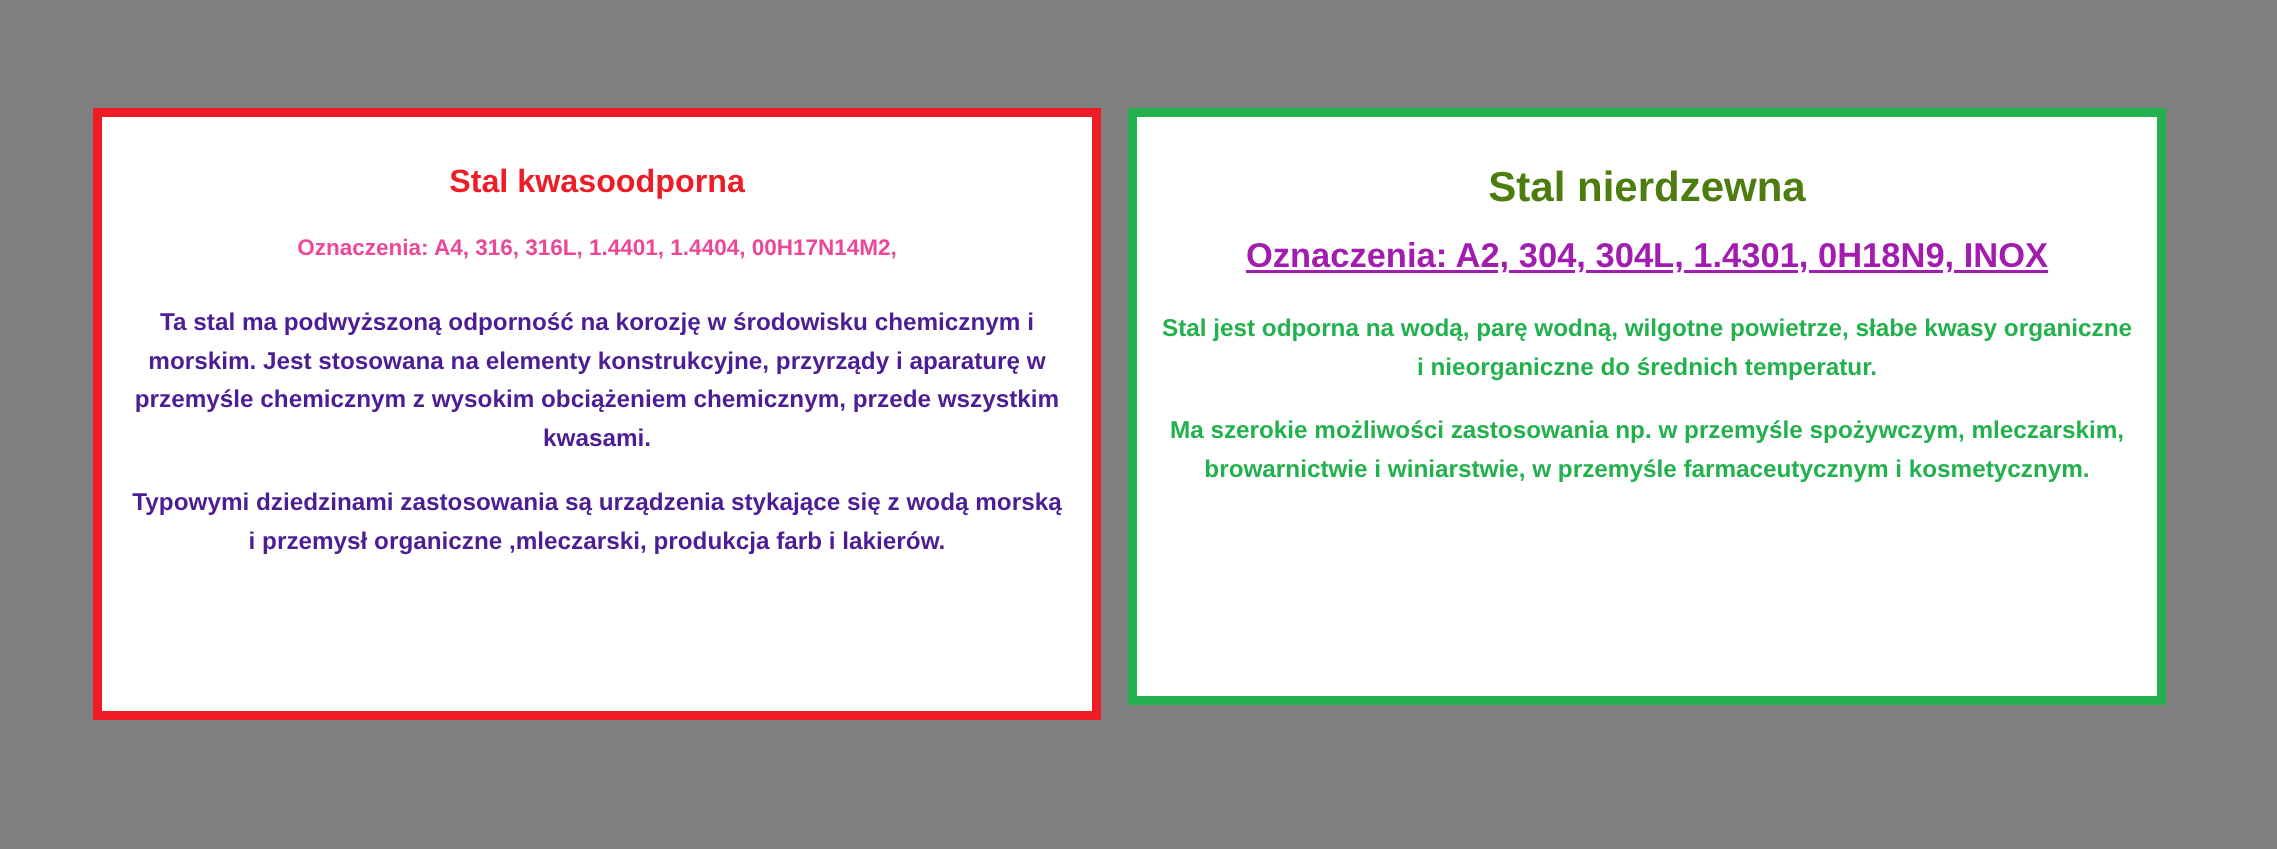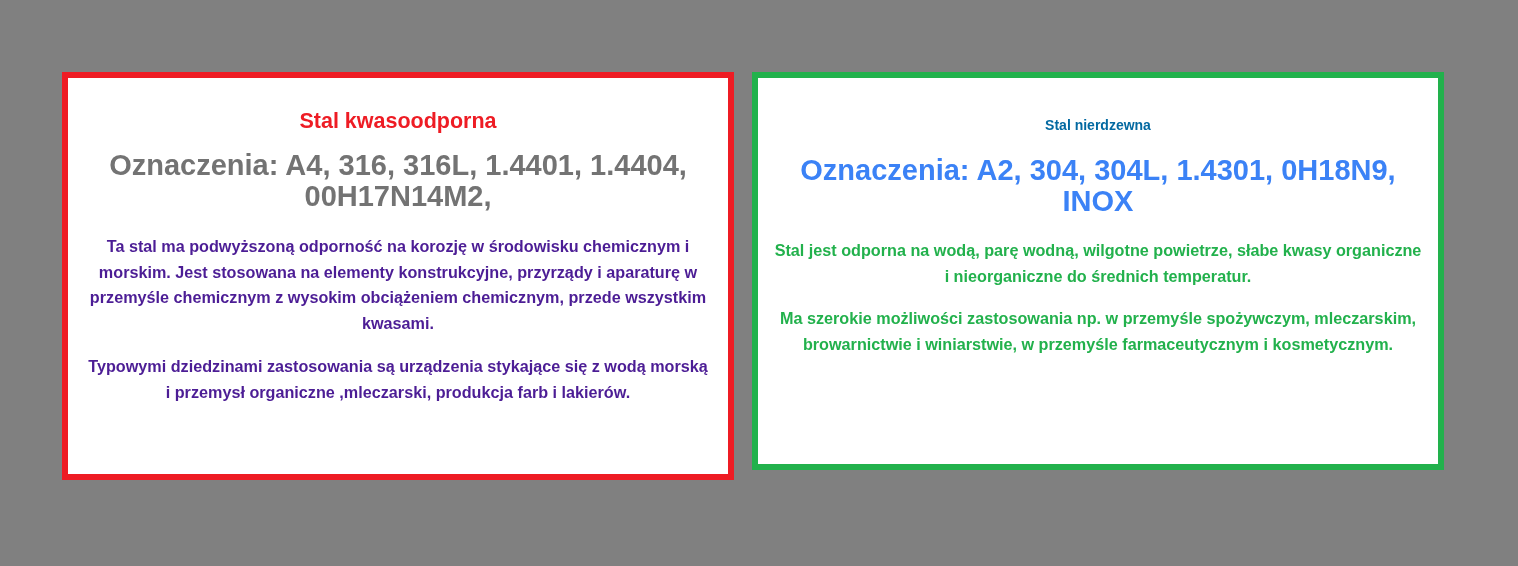--- a/index.html
+++ b/index.html
@@ -44,40 +44,41 @@
     font-weight: bold;
     margin: 0;
   }
   #card-acid .title {
     color: #ee1c24;
     font-size: 21.5px;
     line-height: 26px;
     padding-top: 20px;
   }
   #card-stainless .title {
-    color: #0369a1;
-    font-size: 14px;
+    color: #4d7c0f;
+    font-size: 28px;
     line-height: 26px;
     padding-top: 20px;
   }
   .subtitle {
     font-weight: bold;
     margin: 0;
   }
   #card-acid .subtitle {
-    color: #737373;
-    font-size: 29px;
+    color: #ec4899;
+    font-size: 15px;
     line-height: 31px;
     padding-top: 16px;
   }
   #card-stainless .subtitle {
-    color: #3b82f6;
-    font-size: 29px;
+    color: #a21caf;
+    font-size: 23px;
     line-height: 31px;
     padding-top: 17px;
+    text-decoration: underline;
   }
   .para {
     font-weight: bold;
     margin: 0;
   }
   #card-acid .para {
     color: #4c1d95;
     font-size: 16.2px;
     line-height: 25.5px;
     padding-top: 18px;

